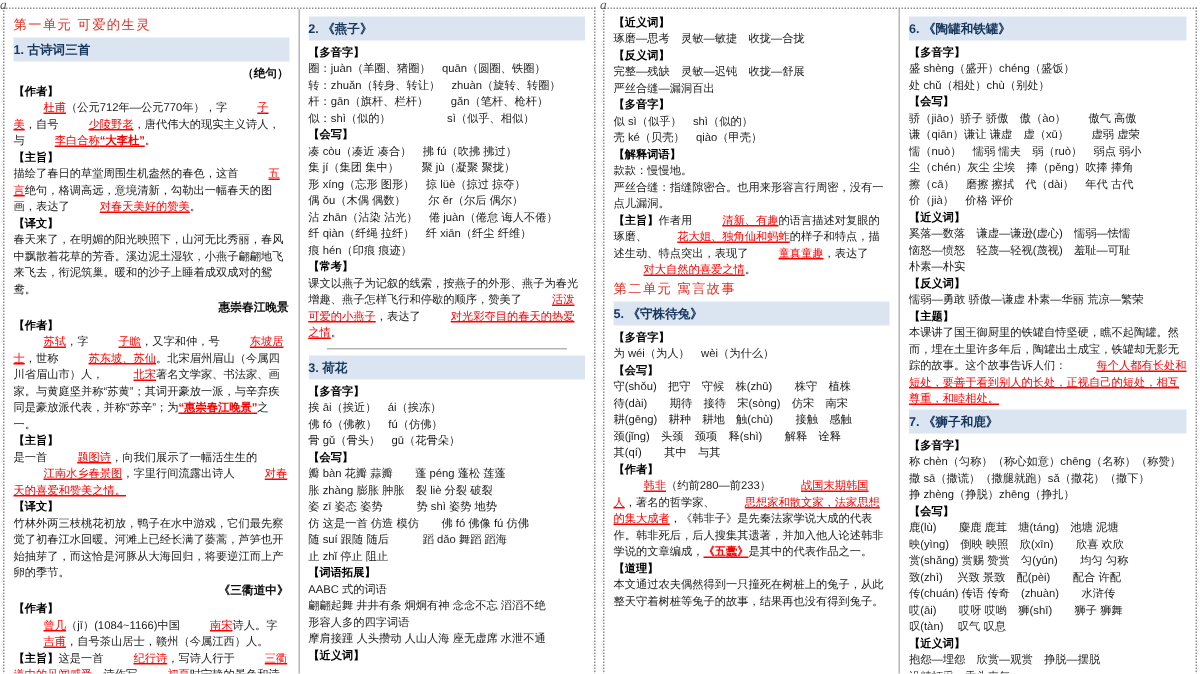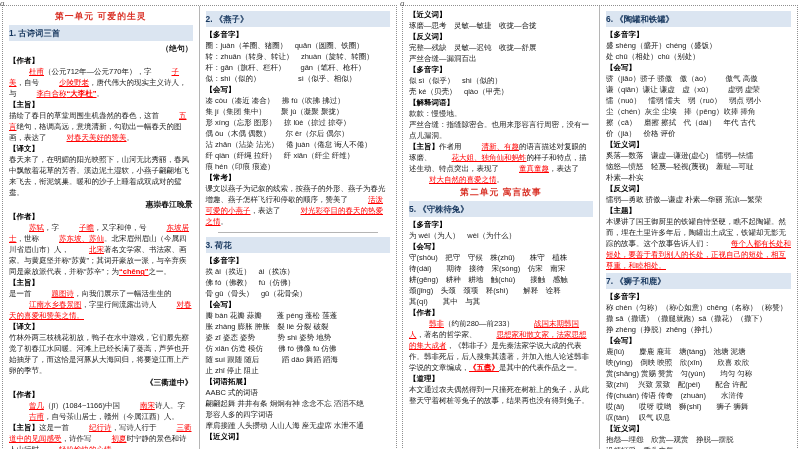--- a/index.html
+++ b/index.html
@@ -8,21 +8,21 @@
   .page{position:absolute;top:5px;height:444px;background:#fff;
         border-top:1px dotted #8f8f8f;border-left:1px dotted #8f8f8f;border-right:1px dotted #8f8f8f;
         display:flex;overflow:hidden;}
   .page-1{left:2px;width:393px;}
   .page-2{left:402px;width:394px;}
   .anchor{position:absolute;font:italic 9px "Liberation Serif","DejaVu Serif",serif;color:#555;z-index:3;}
   .anchor-1{left:0;top:-2px;}
   .anchor-2{left:400px;top:-2px;}
   .col{width:50%;box-sizing:border-box;padding:3px 6px 0 6px;overflow:hidden;}
   .col.first{border-right:1px solid #b5b5b5;}
-  .unit{color:#d93025;font-weight:bold;font-size:8.8px;text-align:center;margin:2px 0 2px 0;letter-spacing:1px;}
+  .unit{color:#d93025;font-weight:normal;font-size:8.8px;text-align:left;margin:2px 0 2px 0;letter-spacing:1px;}
   .band{background:#dbe5f1;color:#17375e;font-weight:bold;font-size:8.4px;
         padding:2.5px 0;margin:2px 0 2px 0;}
   .ctr{font-weight:bold;font-size:7.8px;text-align:right;color:#111;margin:1px 0;}
   .p{font-size:7.5px;line-height:11px;color:#1a1a1a;white-space:pre-wrap;word-break:break-all;}
   .lbl{font-weight:bold;color:#000;}
   .red{color:#ff0000;text-decoration:underline;text-decoration-color:#ff0000;margin-left:20px;}
   .redb{color:#ff0000;font-weight:bold;text-decoration:underline;text-decoration-color:#ff0000;}
   .hr{border-top:1px solid #b5b5b5;margin:5px 12px 4px 12px;height:0;}
 </style>
 </head>
@@ -37,21 +37,21 @@
       <div class="band">1. 古诗词三首</div>
       <div class="ctr">（绝句）</div>
       <div class="p"><span class="lbl">【作者】</span></div>
       <div class="p"><span class="red">杜甫</span><span>（公元712年—公元770年），字</span><span class="red">子美</span><span>，自号</span><span class="red">少陵野老</span><span>，唐代伟大的现实主义诗人，与</span><span class="red">李白合称</span><span class="redb">“大李杜”</span><span>。</span></div>
       <div class="p"><span class="lbl">【主旨】</span></div>
       <div class="p"><span>描绘了春日的草堂周围生机盎然的春色，这首</span><span class="red">五言</span><span>绝句，格调高远，意境清新，勾勒出一幅春天的图画，表达了</span><span class="red">对春天美好的赞美</span><span>。</span></div>
       <div class="p"><span class="lbl">【译文】</span></div>
       <div class="p"><span>春天来了，在明媚的阳光映照下，山河无比秀丽，春风中飘散着花草的芳香。溪边泥土湿软，小燕子翩翩地飞来飞去，衔泥筑巢。暖和的沙子上睡着成双成对的鸳鸯。</span></div>
       <div class="ctr">惠崇春江晚景</div>
       <div class="p"><span class="lbl">【作者】</span></div>
-      <div class="p"><span class="red">苏轼</span><span>，字</span><span class="red">子瞻</span><span>，又字和仲，号</span><span class="red">东坡居士</span><span>，世称</span><span class="red">苏东坡、苏仙</span><span>。北宋眉州眉山（今属四川省眉山市）人，</span><span class="red">北宋</span><span>著名文学家、书法家、画家。与黄庭坚并称“苏黄”；其词开豪放一派，与辛弃疾同是豪放派代表，并称“苏辛”；为</span><span class="redb">“chēng”</span><span>之一。</span></div>
+      <div class="p"><span class="red">苏轼</span><span>，字</span><span class="red">子瞻</span><span>，又字和仲，号</span><span class="red">东坡居士</span><span>，世称</span><span class="red">苏东坡、苏仙</span><span>。北宋眉州眉山（今属四川省眉山市）人，</span><span class="red">北宋</span><span>著名文学家、书法家、画家。与黄庭坚并称“苏黄”；其词开豪放一派，与辛弃疾同是豪放派代表，并称“苏辛”；为</span><span class="redb">“惠崇春江晚景”</span><span>之一。</span></div>
       <div class="p"><span class="lbl">【主旨】</span></div>
       <div class="p"><span>是一首</span><span class="red">题图诗</span><span>，向我们展示了一幅活生生的</span><span class="red">江南水乡春景图</span><span>，字里行间流露出诗人</span><span class="red">对春天的喜爱和赞美之情。</span></div>
       <div class="p"><span class="lbl">【译文】</span></div>
       <div class="p"><span>竹林外两三枝桃花初放，鸭子在水中游戏，它们最先察觉了初春江水回暖。河滩上已经长满了蒌蒿，芦笋也开始抽芽了，而这恰是河豚从大海回归，将要逆江而上产卵的季节。</span></div>
       <div class="ctr">《三衢道中》</div>
       <div class="p"><span class="lbl">【作者】</span></div>
       <div class="p"><span class="red">曾几</span><span>（jī）(1084~1166)中国</span><span class="red">南宋</span><span>诗人。字</span><span class="red">吉甫</span><span>，自号茶山居士，赣州（今属江西）人。</span></div>
       <div class="p"><span class="lbl">【主旨】</span><span>这是一首</span><span class="red">纪行诗</span><span>，写诗人行于</span><span class="red">三衢道中的见闻感受</span><span>，诗作写</span><span class="red">初夏</span><span>时宁静的景色和诗人山行时</span><span class="red">轻松愉快的心情。</span></div>
       <div class="p"><span class="lbl">【译文】</span></div>
       <div class="p"><span>梅子黄透了的时候，天天都是晴和的好天气，（我）乘小船到小溪的尽头，再改走山路继续前行。山路上苍翠的树投下的树荫，与来的时候一样浓密，深林丛中传来几声黄鹂的欢鸣声。</span></div>
@@ -76,21 +76,21 @@
       <div class="hr"></div>
       <div class="band">3. 荷花</div>
       <div class="p"><span class="lbl">【多音字】</span></div>
       <div class="p"><span>挨 āi（挨近）　ái（挨冻）</span></div>
       <div class="p"><span>佛 fó（佛教）　fú（仿佛）</span></div>
       <div class="p"><span>骨 gǔ（骨头）　gū（花骨朵）</span></div>
       <div class="p"><span class="lbl">【会写】</span></div>
       <div class="p"><span>瓣 bàn 花瓣 蒜瓣　　蓬 péng 蓬松 莲蓬</span></div>
       <div class="p"><span>胀 zhàng 膨胀 肿胀　裂 liè 分裂 破裂</span></div>
       <div class="p"><span>姿 zī 姿态 姿势　　　势 shì 姿势 地势</span></div>
-      <div class="p"><span>仿 xiān 仿造 模仿　　佛 fó 佛像 fú 仿佛</span></div>
+      <div class="p"><span>仿 这是一首 仿造 模仿　　佛 fó 佛像 fú 仿佛</span></div>
       <div class="p"><span>随 suí 跟随 随后　　　蹈 dǎo 舞蹈 蹈海</span></div>
       <div class="p"><span>止 zhǐ 停止 阻止</span></div>
       <div class="p"><span class="lbl">【词语拓展】</span></div>
       <div class="p"><span>AABC 式的词语</span></div>
       <div class="p"><span>翩翩起舞 井井有条 炯炯有神 念念不忘 滔滔不绝</span></div>
       <div class="p"><span>形容人多的四字词语</span></div>
       <div class="p"><span>摩肩接踵 人头攒动 人山人海 座无虚席 水泄不通</span></div>
       <div class="p"><span class="lbl">【近义词】</span></div>
     </div>
 </div>

